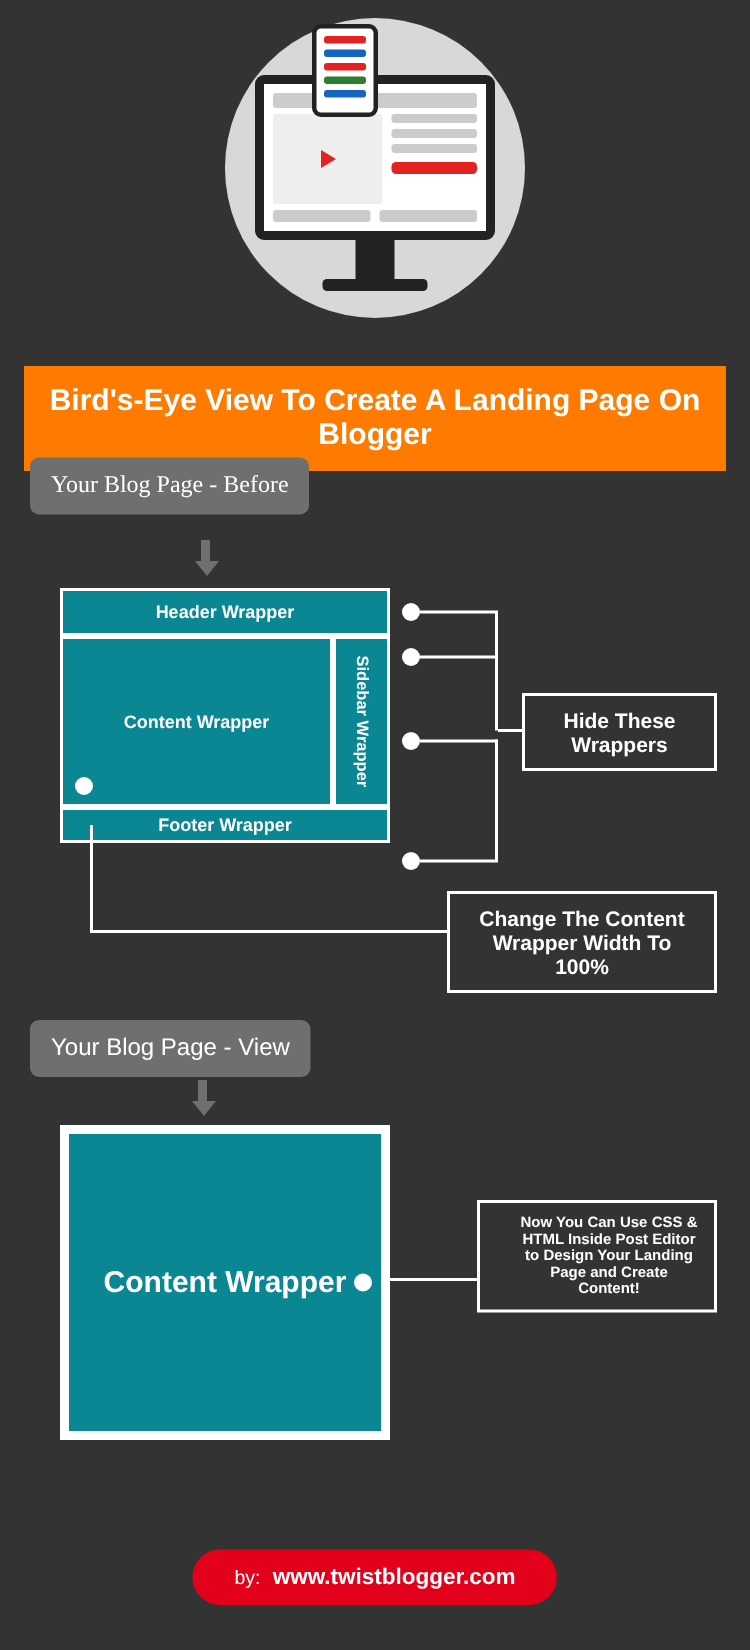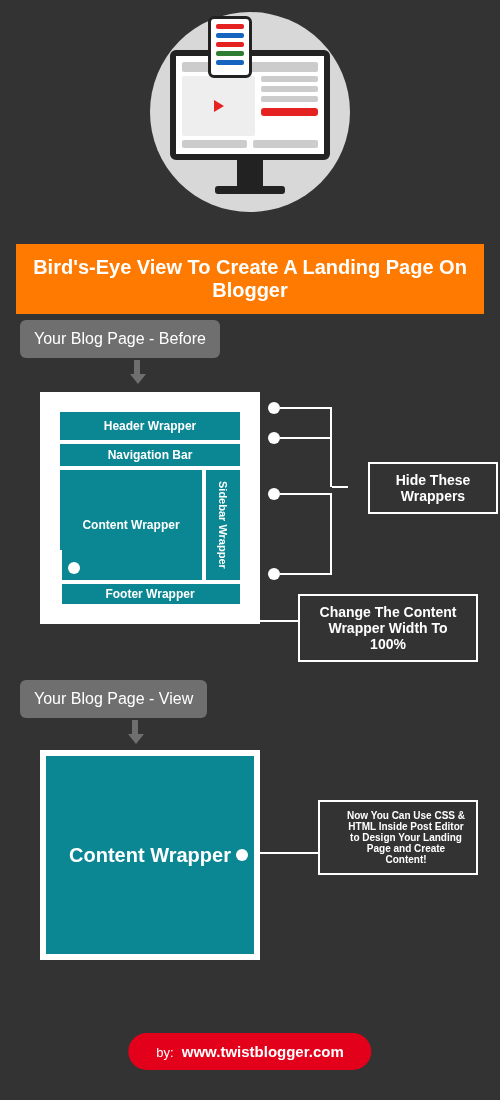--- a/index.html
+++ b/index.html
@@ -92,21 +92,21 @@
   }
 
   
   .tag {
     position:absolute;
     background:#6f6f6f;
     padding:10px 14px;
     border-radius:6px;
     font-size:16px;
   }
-  .tag1 { top:320px; left:20px; }
+  .tag1 { top:305px; left:20px;font-family:Liberation Serif, serif; }
   .tag2 { top:680px; left:20px; }
 
   .arrow-down {
     position:absolute;
     width:14px; height:22px;
   }
   .ad1 { top:360px; left:130px; }
   .ad2 { top:720px; left:128px; }
   .arrow-down::before{
     content:""; display:block; width:6px; height:14px; background:#6f6f6f; margin:0 auto;
@@ -117,21 +117,21 @@
     border-top:10px solid #6f6f6f;
   }
 
   
   .diagram-before {
     position:absolute;
     top:392px;
     left:40px;
     width:220px;
     background:#fff;
-    padding:20px;
+    padding:2px;
     display:flex;
     flex-direction:column;
     gap:4px;
     text-align:right;
   }
   .teal { background:#0b8793; color:#fff; display:flex; align-items:center; justify-content:center; font-weight:bold; font-size:12px;}
   .db-header { height:28px; }
   .db-nav { height:22px; }
   .db-mid { display:flex; gap:4px; height:110px;}
   .db-content { flex:1; position:relative;}
@@ -144,21 +144,21 @@
 
   
   .callout {
     position:absolute;
     border:2px solid #fff;
     padding:8px 10px;
     text-align:center;
     font-weight:bold;
     font-size:14px;
   }
-  .callout1 { top:462px; left:348px; width:130px;margin-left:20px; }
+  .callout1 { top:462px; left:348px; width:130px; }
   .callout2 { top:594px; left:298px; width:180px; }
   .callout3 { top:800px; left:318px; width:160px; font-size:10px;padding-left:26px; }
 
   
   .conn { position:absolute; background:#fff; }
 
   
   .diagram-after {
     position:absolute;
     top:750px;
@@ -226,21 +226,20 @@
   </div>
 </div>
 
 <div class="title-bar">Bird's-Eye View To Create A Landing Page On Blogger</div>
 
 <div class="tag tag1">Your Blog Page - Before</div>
 <div class="arrow-down ad1"></div>
 
 <div class="diagram-before">
   <div class="teal db-header">Header Wrapper</div>
-  <div class="teal db-nav">Navigation Bar</div>
   <div class="db-mid">
     <div class="teal db-content">
       <span>Content Wrapper</span>
       <div class="dot" style="bottom:6px; left:8px;"></div>
     </div>
     <div class="teal db-sidebar">Sidebar Wrapper</div>
   </div>
   <div class="teal db-footer">Footer Wrapper</div>
 </div>
 

